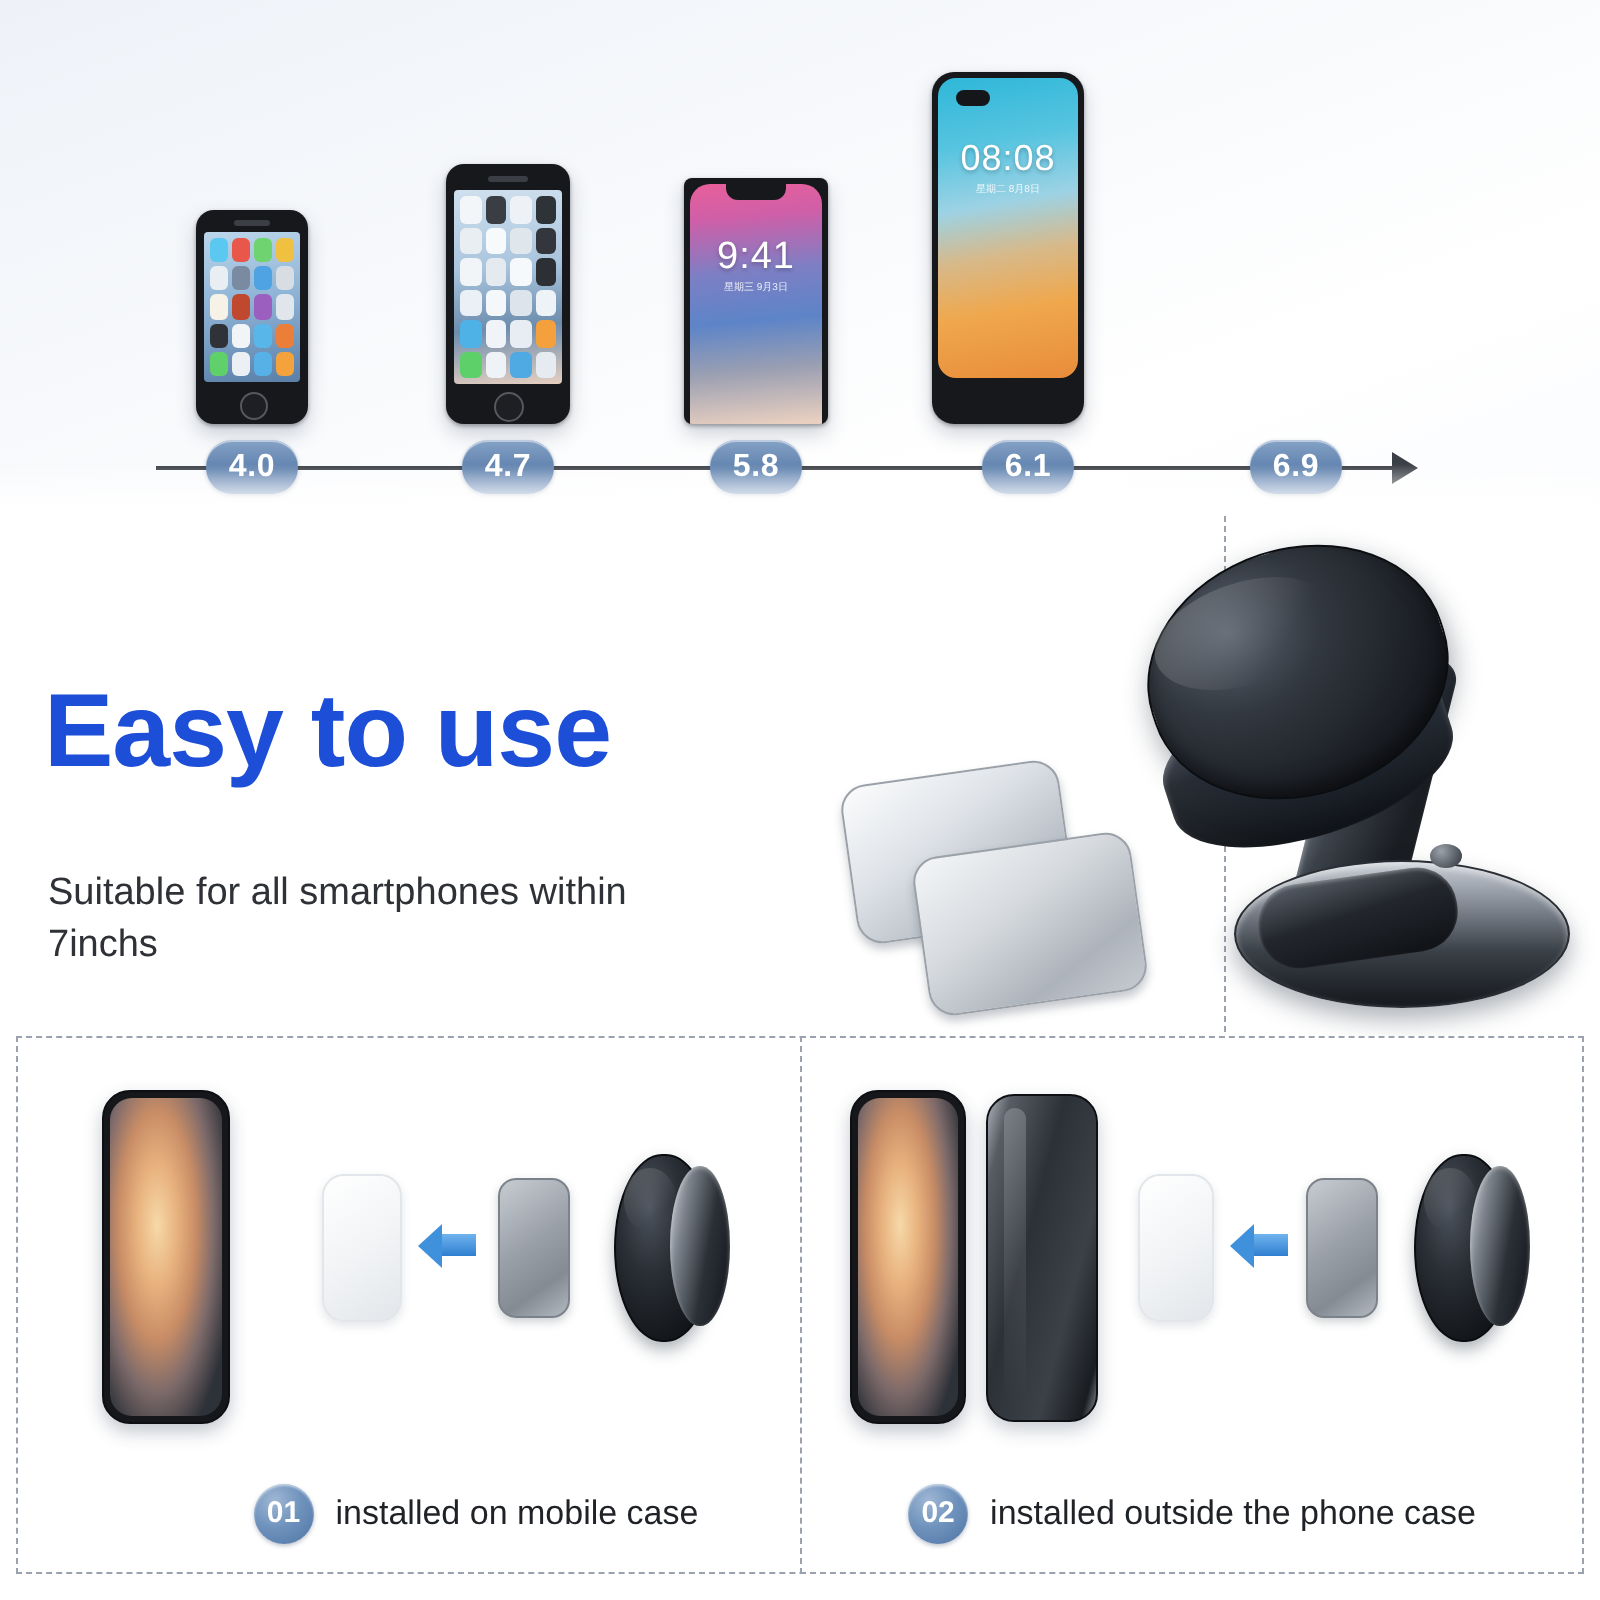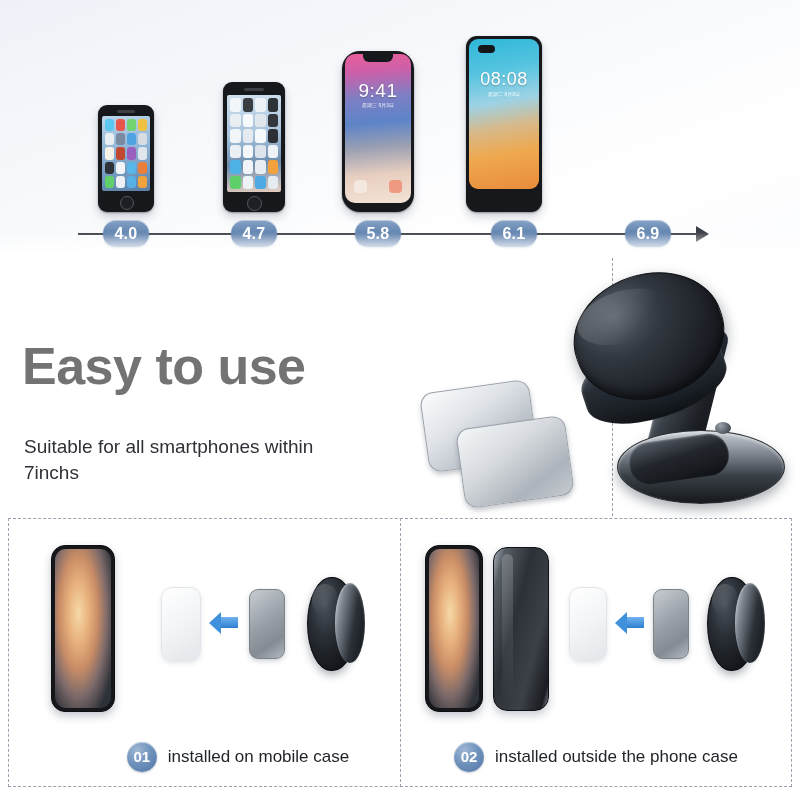--- a/index.html
+++ b/index.html
@@ -55,21 +55,21 @@
     background:linear-gradient(180deg,#86a2c6 0%,#5e81ad 55%,#7593bb 100%);
     box-shadow:inset 0 1px 0 rgba(255,255,255,.45), 0 1px 2px rgba(40,60,90,.3);
     letter-spacing:.3px;padding:0 8px;box-sizing:border-box;}
 
   
   .mid{position:absolute;left:0;top:258px;width:800px;height:258px;background:#fff;}
   .mid-divider{position:absolute;left:612px;top:258px;height:258px;width:0;
     border-left:1px dashed #9aa2ad;}
 
   .headline{position:absolute;left:22px;top:340px;font-size:52px;line-height:1;
-    font-weight:700;color:#737373;letter-spacing:-.5px;}
+    font-weight:700;color:#1d4ed8;letter-spacing:-.5px;}
   .subline{position:absolute;left:24px;top:398px;font-size:19px;line-height:1.35;
     color:#2e3136;font-weight:400;width:330px;margin-top:36px;}
 
   
   .plates{position:absolute;left:418px;top:378px;width:190px;height:130px;}
   .plate{position:absolute;width:108px;height:78px;border-radius:13px;
     background:linear-gradient(150deg,#fbfcfd 0%,#dfe3e8 38%,#b9bfc7 72%,#cfd4da 100%);
     border:1px solid #9ba1a9;
     box-shadow:0 3px 5px rgba(60,70,85,.3);}
   .plate.p1{left:6px;top:8px;transform:rotate(-8deg);}
@@ -226,21 +226,21 @@
               <i style="background:#f4a03c"></i>
             <i style="background:#5ed06a"></i>
               <i style="background:#eef3f7"></i>
               <i style="background:#4fa9e3"></i>
               <i style="background:#e5ebf1"></i>
           </div>
         </div>
         <div class="homebtn" style="left:24px;top:114px;width:13px;height:13px;"></div>
       </div>
 
-      <div class="phone" style="left:342px;width:72px;height:161px;border-radius:18px;text-decoration:underline;">
+      <div class="phone" style="left:342px;width:72px;height:123px;border-radius:4px;text-decoration:underline;">
         <div class="screen" style="left:3px;top:3px;width:66px;height:149px;border-radius:10px;
                     background:linear-gradient(175deg,#e85f9a 0%,#cf5fa8 12%,#7d7fc4 30%,#5d84c8 46%,#9a9fb2 62%,#e8cfc0 80%,#f2e3d6 100%);">
           <div class="notch" style="width:30px;height:8px;"></div>
           <div class="time" style="top:26px;font-size:19px;">9:41</div>
           <div class="subtime" style="top:48px;font-size:5px;">星期三 9月3日</div>
           <div style="position:absolute;left:9px;bottom:10px;width:13px;height:13px;border-radius:4px;background:rgba(255,255,255,.45);"></div>
           <div style="position:absolute;right:9px;bottom:10px;width:13px;height:13px;border-radius:4px;background:rgba(240,120,90,.65);"></div>
         </div>
       </div>
 

